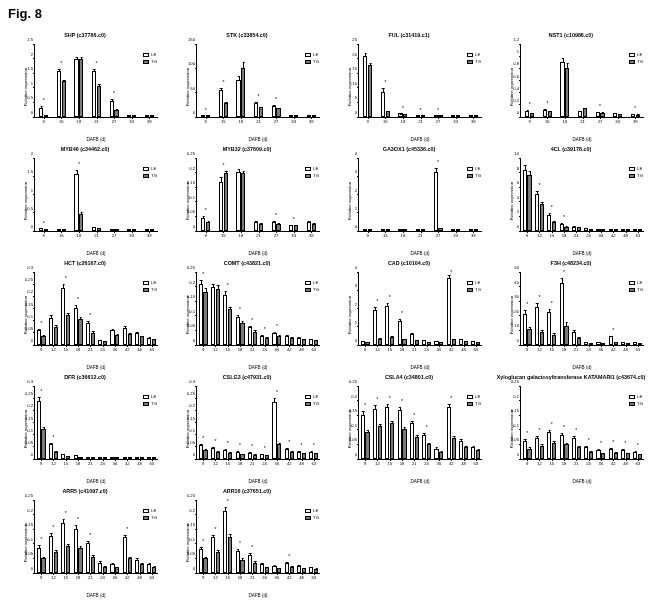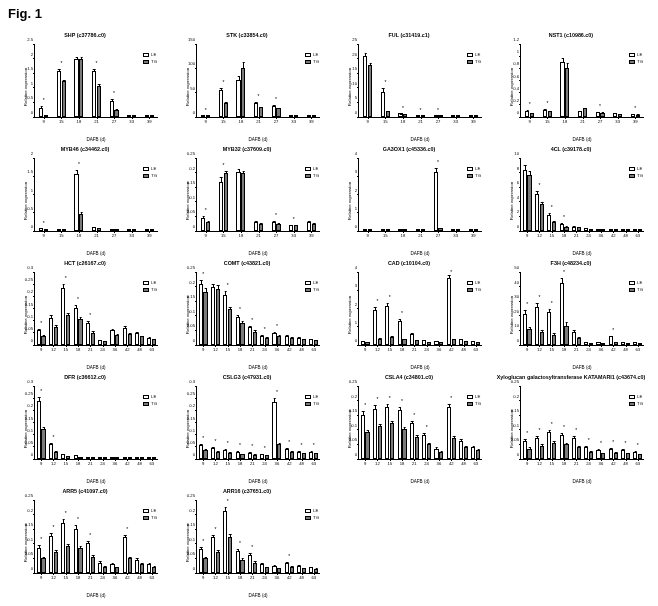--- a/index.html
+++ b/index.html
@@ -79,21 +79,21 @@
     position:absolute;right:9px;top:22px;font-size:4.3px;color:#000;
   }
   .legend .lgrow{display:flex;align-items:center;gap:2px;margin-bottom:2px;}
   .legend .sw{width:6px;height:4px;border:0.5px solid #000;box-sizing:border-box;}
   .legend .sw.le{background:#fff;}
   .legend .sw.tg{background:#7a7a7a;}
 </style>
 </head>
 <body>
 
-<div id="fig-label">Fig. 1</div>
+<div id="fig-label">Fig. 8</div>
 
 <div id="grid">
     <div class="row">
       <div class="panel">
         <div class="title">SHP (c37786.c0)</div>
         <div class="ylabel">Relative expression</div>
         <div class="xlabel">DAFB (d)</div>
         <div class="plotbox">
           <div class="ytick" style="bottom: 0%;">0</div>
           <div class="ytickmark" style="bottom: calc(0% - 0.4px);"></div>

